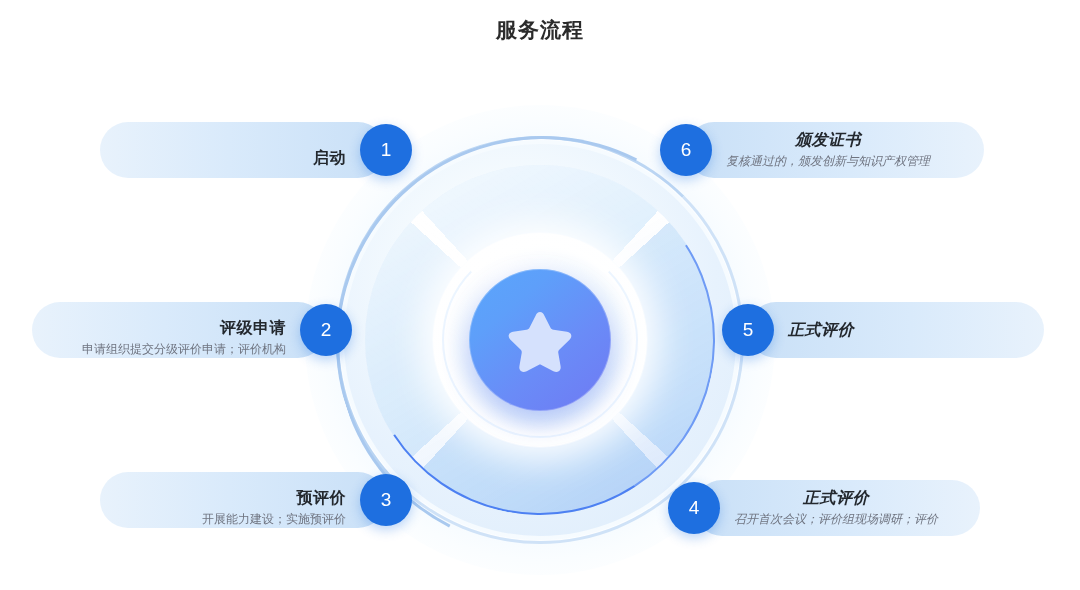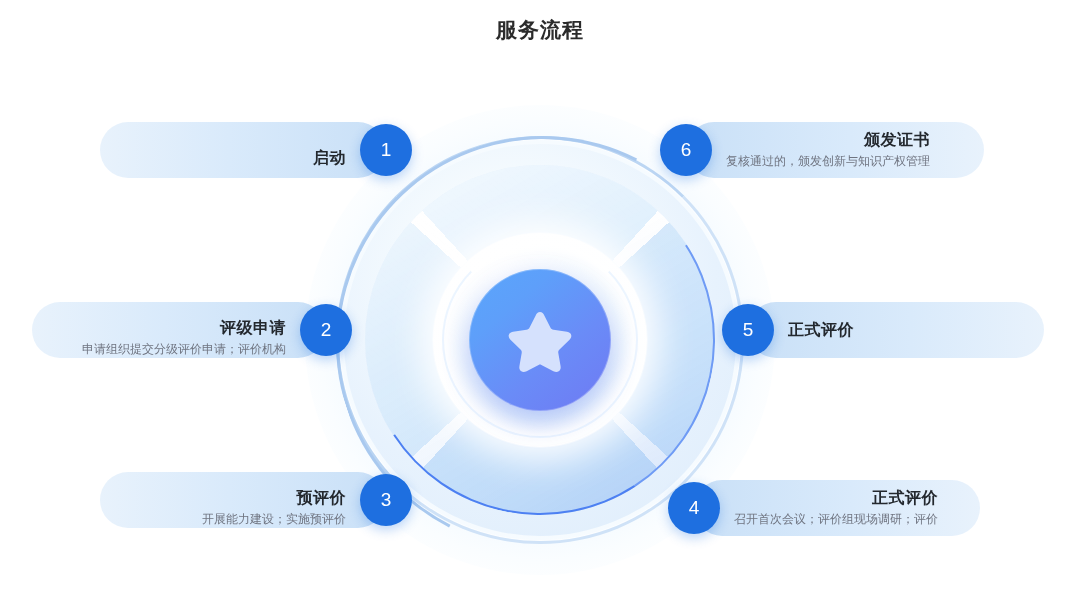--- a/index.html
+++ b/index.html
@@ -217,21 +217,21 @@
 
   .card-text {
     position: absolute;
     top: 0;
     height: 56px;
     display: flex;
     flex-direction: column;
     justify-content: center;
   }
   .card-left .card-text { right: 66px; align-items: flex-end; text-align: left; margin-top: 8px; }
-  .card-right .card-text { left: 66px; align-items: flex-end; text-align: left; }
+  .card-right .card-text { left: 66px; align-items: center; text-align: left; font-style: italic; }
 
   .card-title {
     font-size: 16px;
     font-weight: bold;
     color: #23282e;
     line-height: 20px;
     letter-spacing: 0.5px;
   }
   .card-desc {
     font-size: 12px;

